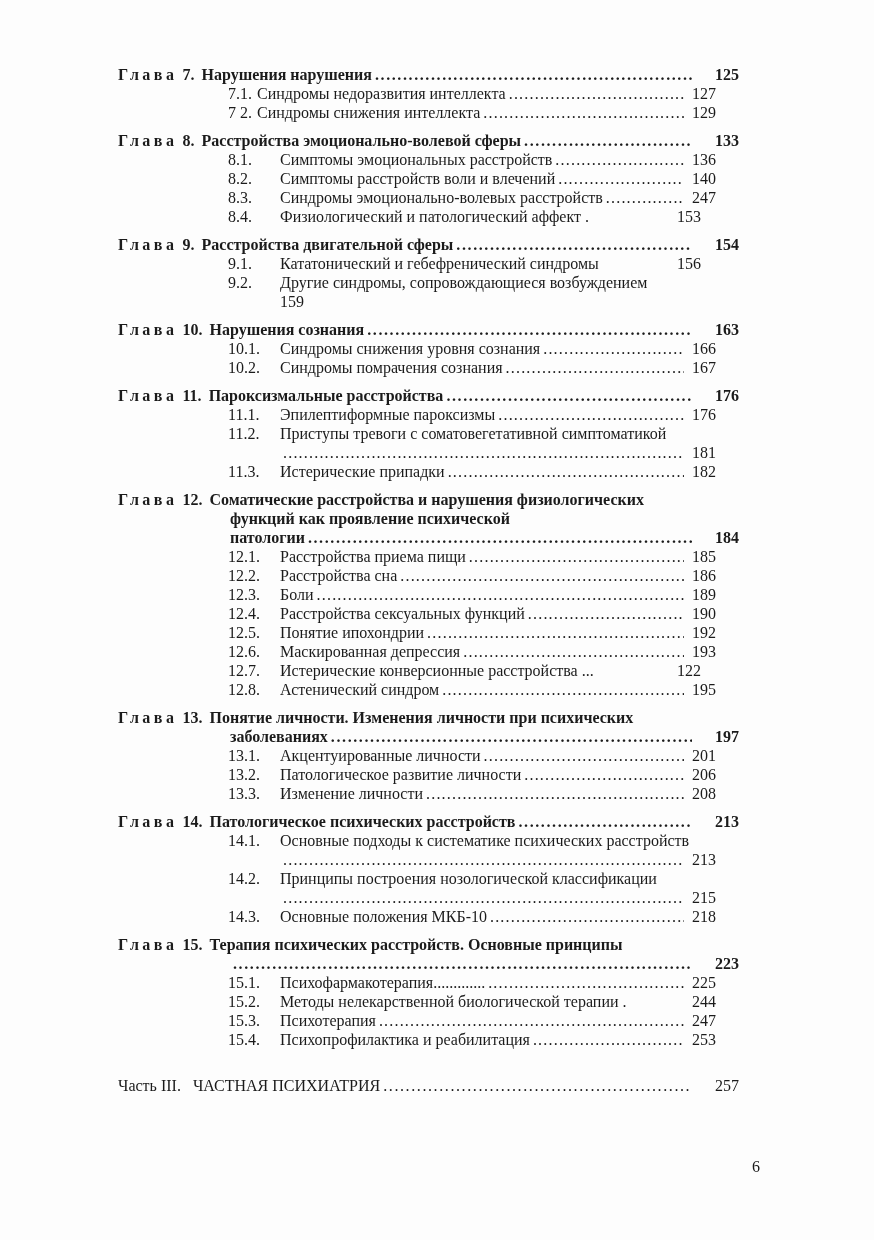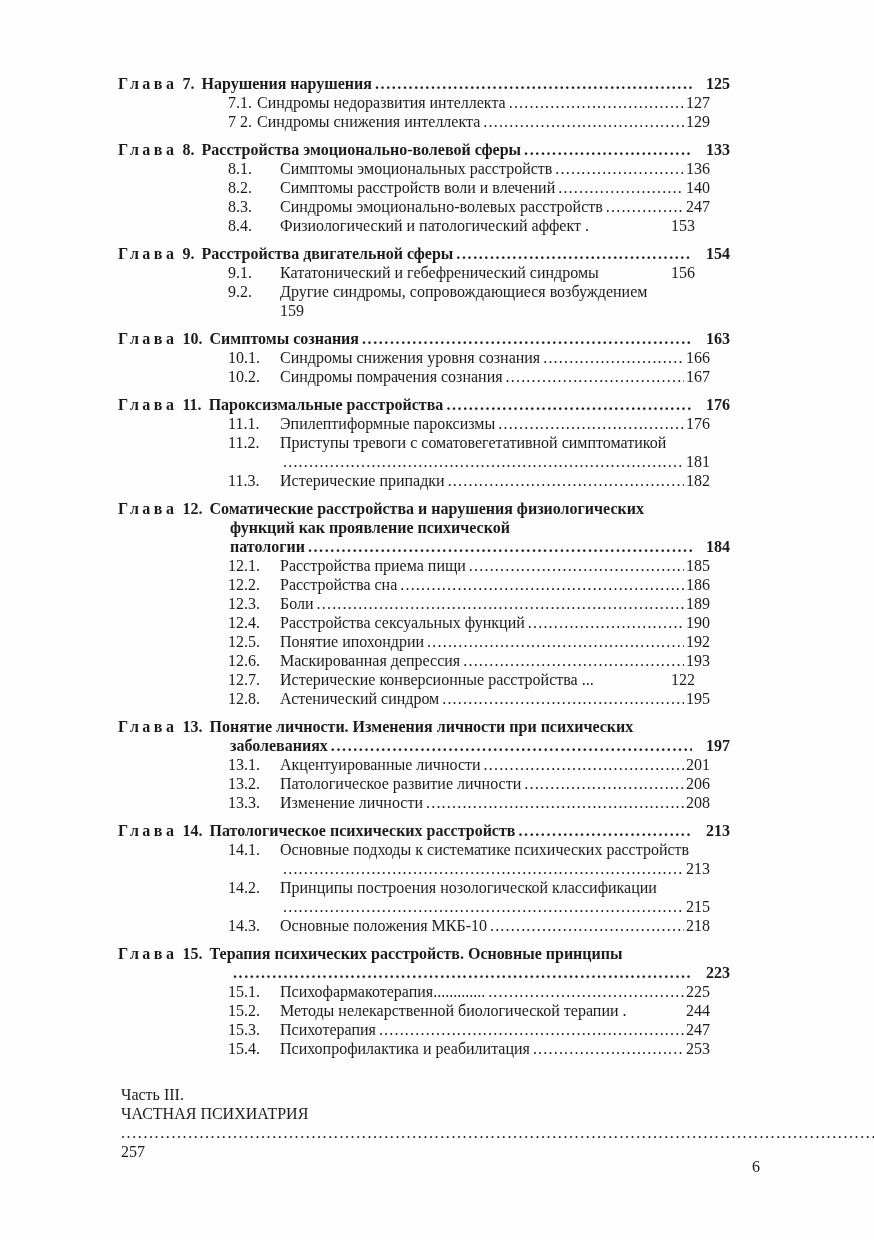--- a/index.html
+++ b/index.html
@@ -5,41 +5,41 @@
   html,body{margin:0;padding:0;}
   body{
     width:874px;height:1240px;position:relative;
     background:#fdfdfd;color:#1b1b1b;
     font-family:"Liberation Serif","DejaVu Serif",serif;
     overflow:hidden;
   }
   .sheet{position:absolute;inset:0;background:#fdfdfd;}
   .toc{position:absolute;left:118px;top:62px;width:630px;font-size:16px;line-height:19px;}
   .chapter{margin-top:9px;}
-  .chapter:first-child{margin-top:12px;}
+  .chapter:first-child{margin-top:3px;}
   .hline{display:flex;align-items:baseline;font-weight:bold;white-space:nowrap;}
   .hline.cont{margin-left:112px;}
   .gword{letter-spacing:3.5px;}
   .gnum{margin-left:5px;margin-right:7px;}
   .ttl{flex:0 0 auto;}
   .dots{flex:1 1 auto;overflow:hidden;white-space:nowrap;}
   .bdots{letter-spacing:1.6px;margin:0 14px 0 3px;}
-  .page{flex:0 0 auto;text-align:left;}
+  .page{flex:0 0 auto;text-align:center;}
   .cpage{width:42px;}
   .item{display:flex;align-items:baseline;font-weight:normal;white-space:nowrap;
         margin-left:110px;margin-right:26px;}
   .inum{flex:0 0 52px;}
   .item.narrow .inum{flex:0 0 auto;margin-right:5px;}
   .itxt{flex:0 0 auto;}
   .idots{flex:1 1 auto;overflow:hidden;white-space:nowrap;letter-spacing:1.2px;
          margin-left:3px;margin-right:2px;font-weight:normal;}
   .spacer{flex:1 1 auto;}
   .ipage{width:36px;}
   .ipage.inset{margin-right:15px;}
-  .part-line{display:flex;align-items:baseline;white-space:nowrap;margin-top:27px;font-weight:normal;flex-direction:column;}
+  .part-line{display:flex;align-items:baseline;white-space:nowrap;margin-top:27px;font-weight:normal;}
   .part-prefix{margin-right:12px;}
   .pdots{letter-spacing:1.6px;margin:0 14px 0 3px;font-weight:normal;}
   .footer-num{position:absolute;left:744px;top:1157px;width:24px;text-align:center;
               font-size:16px;line-height:19px;}
 </style>
 </head>
 <body>
 
 <div class="sheet">
   <div class="toc" id="toc-root">
@@ -113,21 +113,21 @@
           <span class="itxt">Другие синдромы, сопровождающиеся возбуждением</span>
         </div>
         <div class="item">
           <span class="inum"></span>
           <span class="itxt">159</span>
         </div>
       </div>
       <div class="chapter">
         <div class="hline">
           <span class="prefix"><span class="gword">Глава</span><span class="gnum">10.</span></span>
-          <span class="ttl">Симптомы сознания</span>
+          <span class="ttl">Нарушения сознания</span>
           <span class="dots bdots">............................................................................................................................................................................................................................................................................................................</span>
           <span class="page cpage">163</span>
         </div>
         <div class="item">
           <span class="inum">10.1.</span>
           <span class="itxt">Синдромы снижения уровня сознания</span>
           <span class="dots idots">............................................................................................................................................................................................................................................................................................................</span>
           <span class="page ipage">166</span>
         </div>
         <div class="item">

